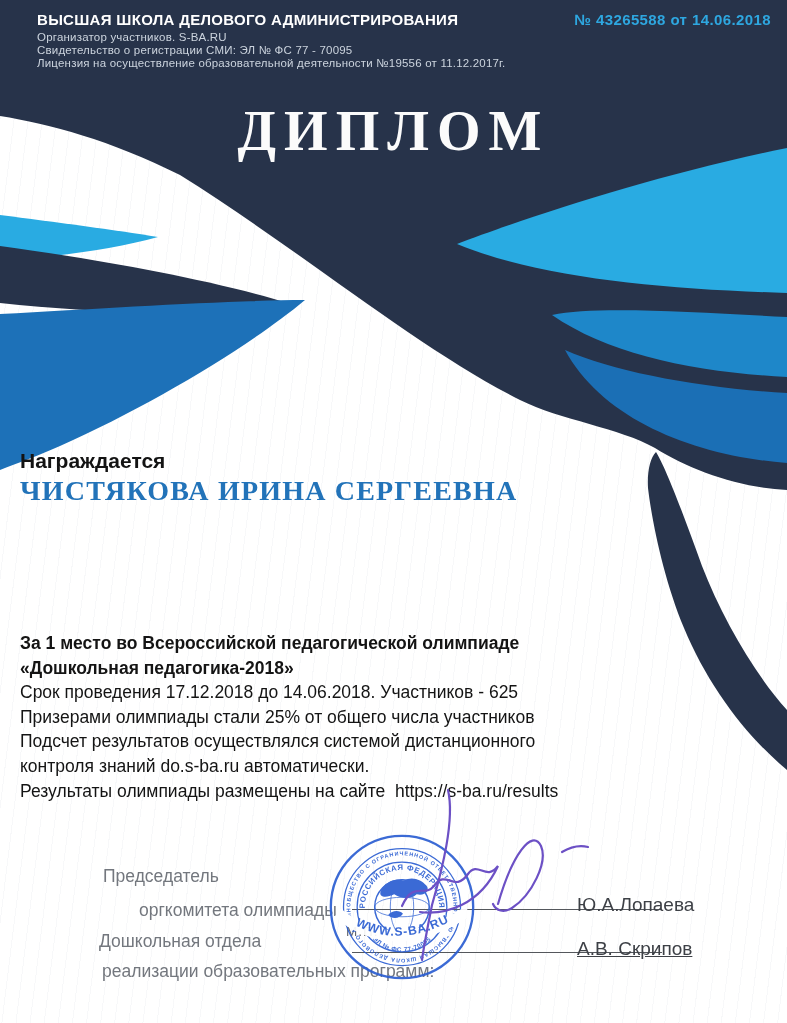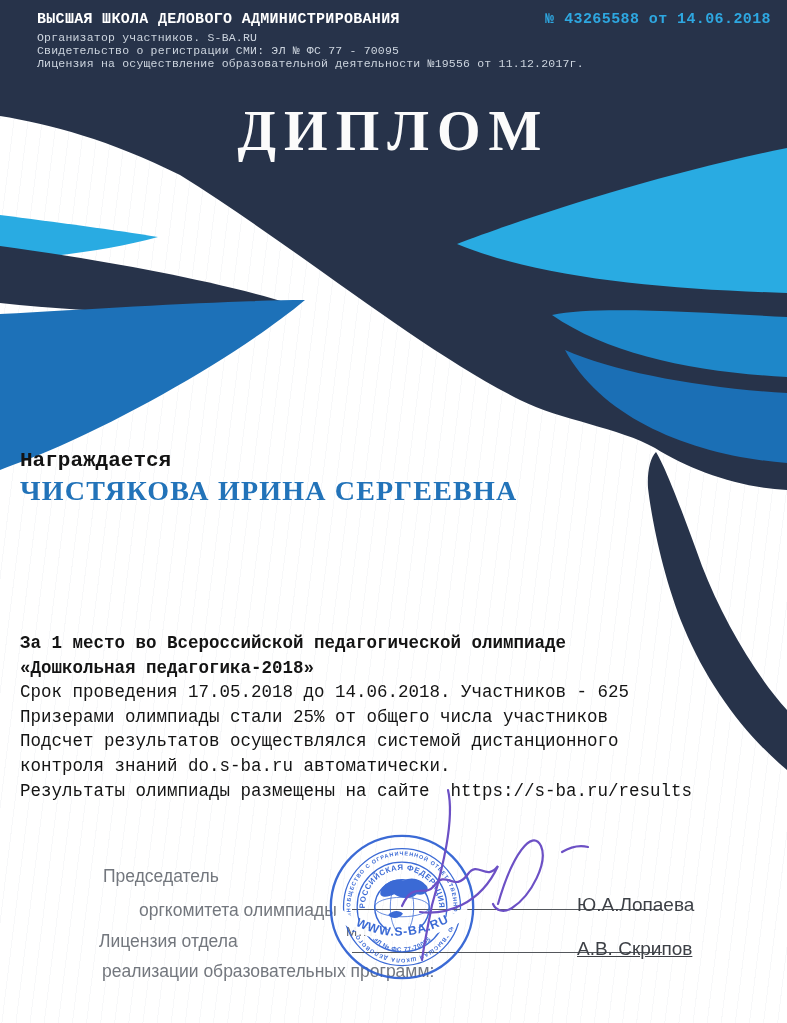--- a/index.html
+++ b/index.html
@@ -1,21 +1,21 @@
 <!DOCTYPE html>
 <html><head>
 <meta charset="utf-8">
 <style>
   html,body{margin:0;padding:0;}
   body{font-family:"Liberation Sans",sans-serif;background:#e8e8e8;}
   .page{position:relative;width:787px;height:1023px;margin:0 auto;background:#ffffff;overflow:hidden;}
   .texture{position:absolute;inset:0;z-index:1;pointer-events:none;
     background:repeating-linear-gradient(97deg, rgba(40,60,100,0.035) 0 1px, transparent 1px 14px);}
   .art{position:absolute;top:0;left:0;z-index:2;}
-  .layer{position:absolute;z-index:5;font-family:Liberation Mono, monospace;}
+  .layer{position:absolute;z-index:5;}
 
   
   .org-name{left:37px;top:11px;font-size:15px;font-weight:bold;color:#ffffff;letter-spacing:.3px;}
   .hsub{left:37px;font-size:11.5px;color:#ccd4de;letter-spacing:.2px;}
   .hsub1{top:31px;} .hsub2{top:44px;} .hsub3{top:57px;}
   .doc-number{right:16px;top:11px;font-size:15px;font-weight:bold;color:#2ea7e0;letter-spacing:.4px;}
 
   .diploma-title{left:0;right:0;top:99px;text-align:center;
     font-family:"Liberation Serif",serif;font-weight:bold;font-size:56px;color:#fbfbfb;letter-spacing:8px;}
 
@@ -67,30 +67,30 @@
   <div class="layer doc-number">№ 43265588 от 14.06.2018</div>
 
   <div class="layer diploma-title">ДИПЛОМ</div>
 
   <div class="layer intro">Награждается</div>
   <div class="layer recipient-name">ЧИСТЯКОВА ИРИНА СЕРГЕЕВНА</div>
 
   <div class="layer award">
     <div class="b">За 1 место во Всероссийской педагогической олимпиаде</div>
     <div class="b">«Дошкольная педагогика-2018»</div>
-    <div>Срок проведения 17.05.2018 до 14.06.2018. Участников - 625</div>
+    <div>Срок проведения 17.12.2018 до 14.06.2018. Участников - 625</div>
     <div>Призерами олимпиады стали 25% от общего числа участников</div>
     <div>Подсчет результатов осуществлялся системой дистанционного</div>
     <div>контроля знаний do.s-ba.ru автоматически.</div>
     <div>Результаты олимпиады размещены на сайте  https://s-ba.ru/results</div>
   </div>
 
   <div class="role" style="left:103px;top:866px;">Председатель</div>
   <div class="role" style="left:101px;top:900px;margin-left:38px;">оргкомитета олимпиады</div>
-  <div class="role" style="left:99px;top:931px;">Лицензия отдела</div>
+  <div class="role" style="left:99px;top:931px;">Дошкольная отдела</div>
   <div class="role" style="left:102px;top:961px;">реализации образовательных программ:</div>
 
   <div class="sig-line" style="left:352px;top:909px;"></div>
   <div class="sig-line" style="left:352px;top:952px;"></div>
   <div class="sig-name" style="left:577px;top:894px;">Ю.А.Лопаева</div>
   <div class="sig-name" style="left:577px;top:938px;text-decoration:underline;">А.В. Скрипов</div>
   <div class="mp">М.П.</div>
 
   <svg class="stamp" width="156" height="162" viewBox="0 0 160 166">
     <defs>

